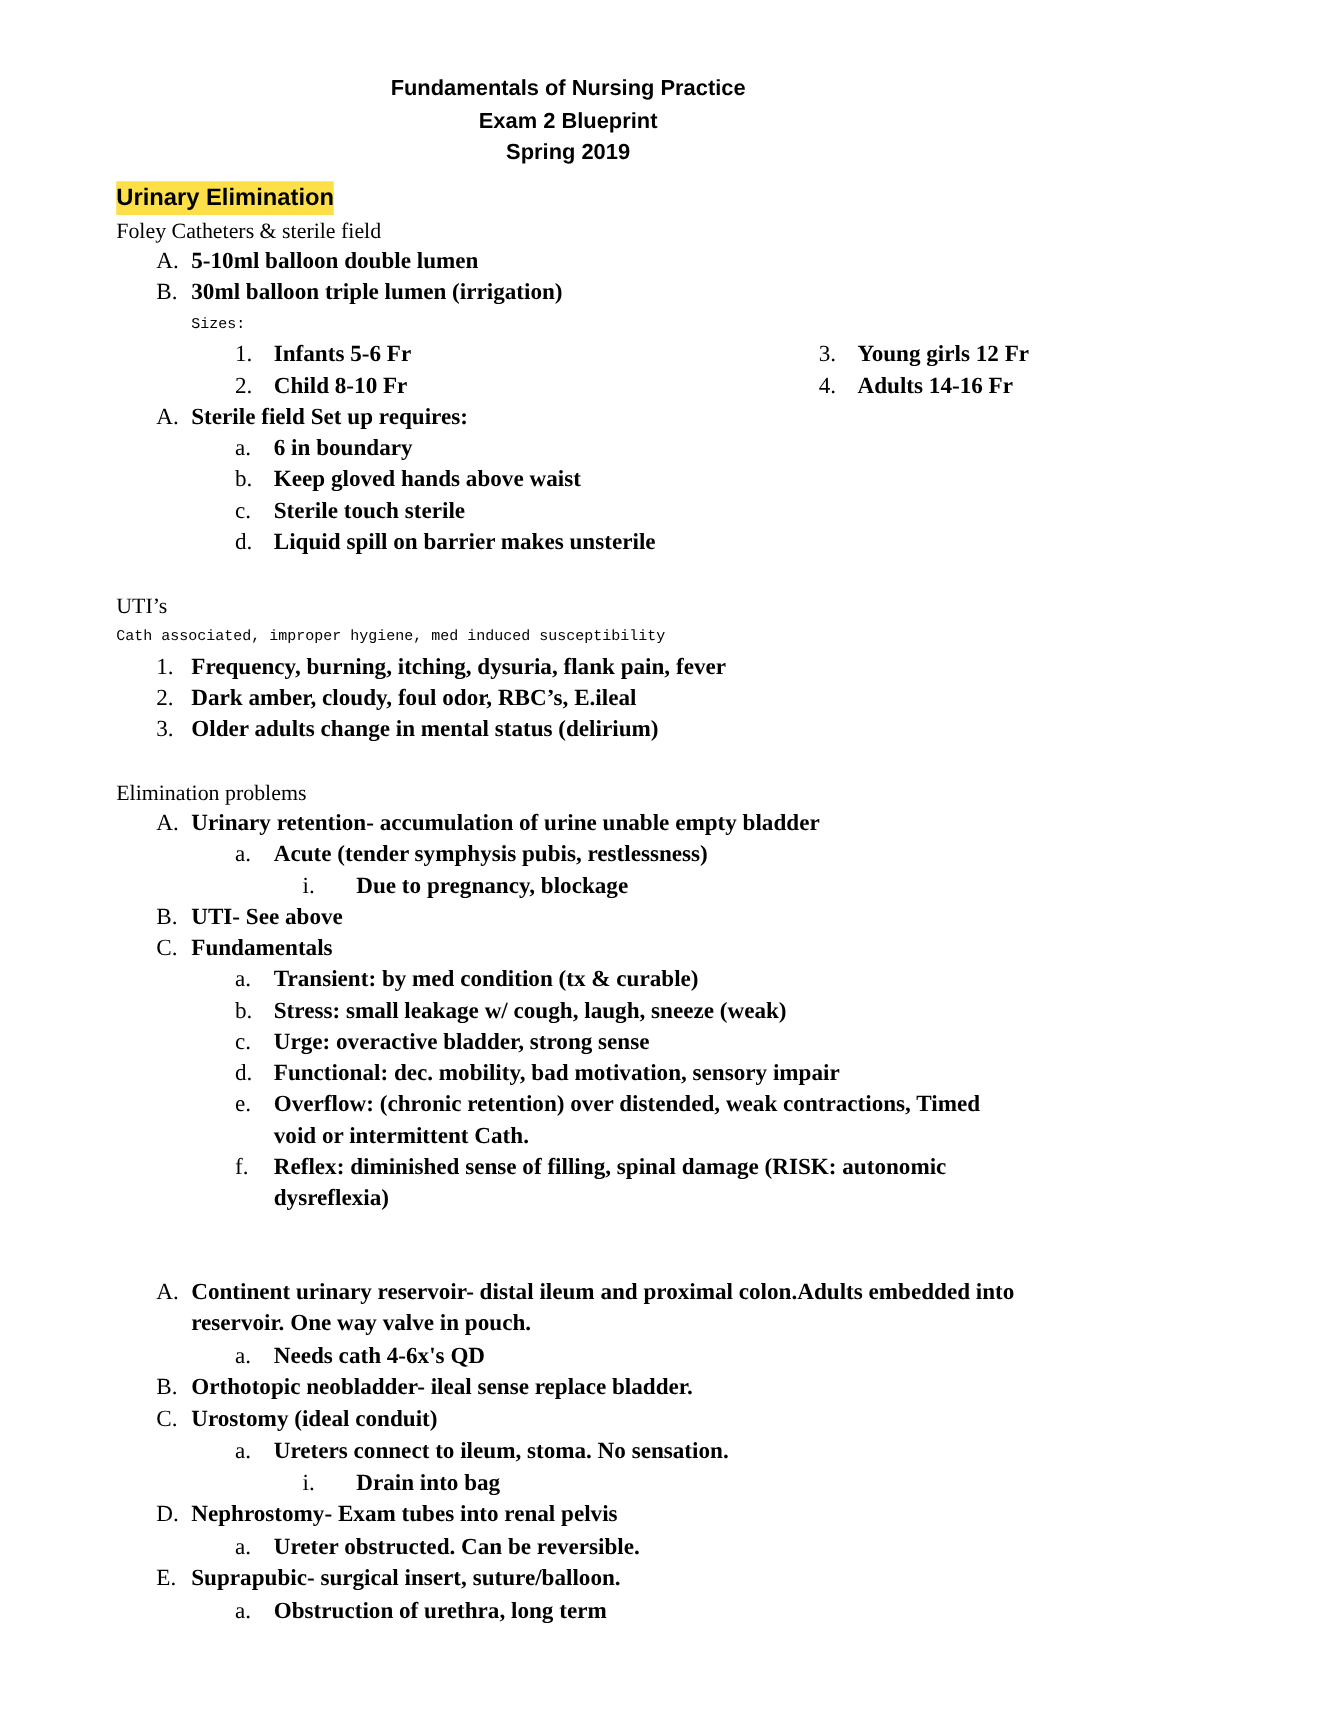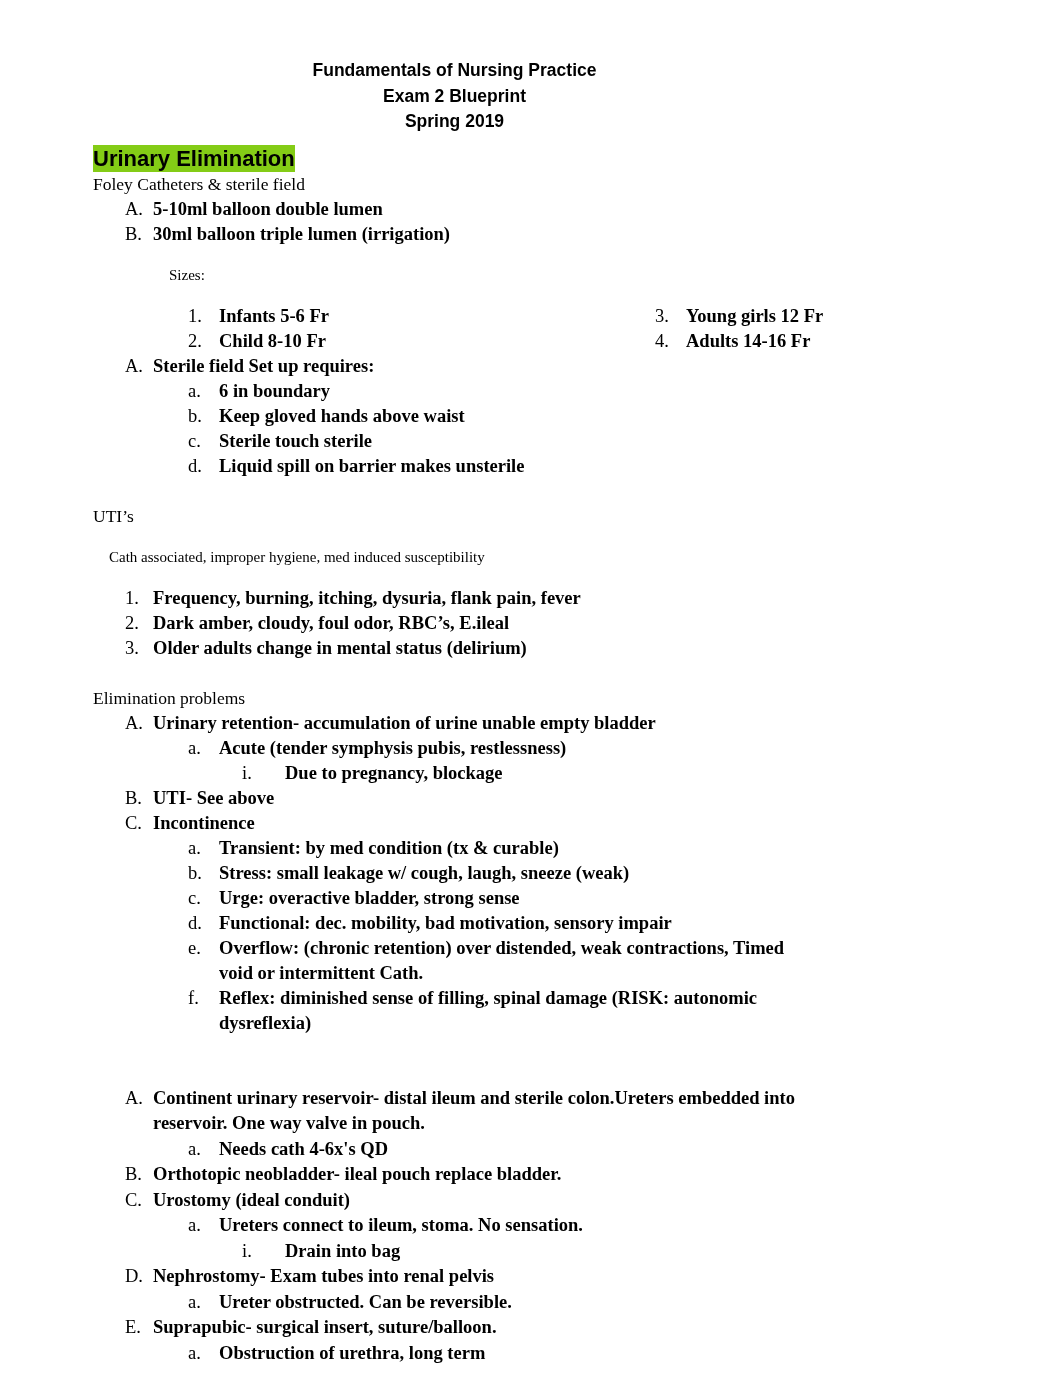--- a/index.html
+++ b/index.html
@@ -32,40 +32,41 @@
     line-height: 25.5px;
     margin: 0 0 0 0;
     padding-right: 6px;
   }
   .doc-header div { white-space: pre; }
 
   
   .h-main {
     font-family: "Liberation Sans", "DejaVu Sans", sans-serif;
     font-weight: bold;
-    font-size: 22px;
+    font-size: 19px;
     line-height: 27px;
     margin: 10px 0 0 0;
-    background: #84cc16;
+    background: #fde047;
     display: inline-block;
   }
   .h-sub {
     font-family: "Liberation Serif", "DejaVu Serif", serif;
     font-weight: normal;
     font-size: 17.5px;
     line-height: 25px;
     margin: 0;
   }
 
   
   .line {
-    font-size: 15px;
+    font-size: 12px;
     line-height: 25px;
-    margin: 16px;
+    margin: 0;
     white-space: pre-wrap;
+    font-family: Liberation Mono, monospace;
   }
   .spacer { height: 25px; }
 
   
   .row {
     display: flex;
     align-items: flex-start;
     font-size: 18.5px;
     line-height: 25px;
   }
@@ -219,21 +220,21 @@
     <span class="mk">i.</span>
     <span class="tx">Due to pregnancy, blockage</span>
   </div>
 
   <div class="row lvl1">
     <span class="mk">B.</span>
     <span class="tx">UTI- See above</span>
   </div>
   <div class="row lvl1">
     <span class="mk">C.</span>
-    <span class="tx">Incontinence</span>
+    <span class="tx">Fundamentals</span>
   </div>
 
   <div class="row lvl2">
     <span class="mk">a.</span>
     <span class="tx">Transient: by med condition (tx &amp; curable)</span>
   </div>
   <div class="row lvl2">
     <span class="mk">b.</span>
     <span class="tx">Stress: small leakage w/ cough, laugh, sneeze (weak)</span>
   </div>
@@ -256,29 +257,29 @@
 
   <div class="spacer"></div>
 
   
 
   <div class="spacer"></div>
 
   <div class="loose">
     <div class="row lvl1">
       <span class="mk">A.</span>
-      <span class="tx">Continent urinary reservoir- distal ileum and sterile colon.Ureters embedded into reservoir. One way valve in pouch.</span>
+      <span class="tx">Continent urinary reservoir- distal ileum and proximal colon.Adults embedded into reservoir. One way valve in pouch.</span>
     </div>
     <div class="row lvl2">
       <span class="mk">a.</span>
       <span class="tx">Needs cath 4-6x's QD</span>
     </div>
     <div class="row lvl1">
       <span class="mk">B.</span>
-      <span class="tx">Orthotopic neobladder- ileal pouch replace bladder.</span>
+      <span class="tx">Orthotopic neobladder- ileal sense replace bladder.</span>
     </div>
     <div class="row lvl1">
       <span class="mk">C.</span>
       <span class="tx">Urostomy (ideal conduit)</span>
     </div>
     <div class="row lvl2">
       <span class="mk">a.</span>
       <span class="tx">Ureters connect to ileum, stoma. No sensation.</span>
     </div>
     <div class="row lvl3">

